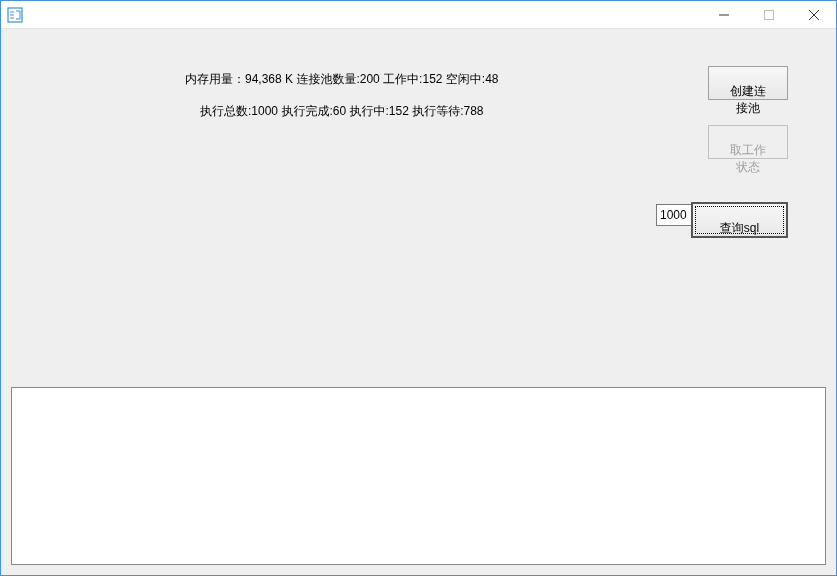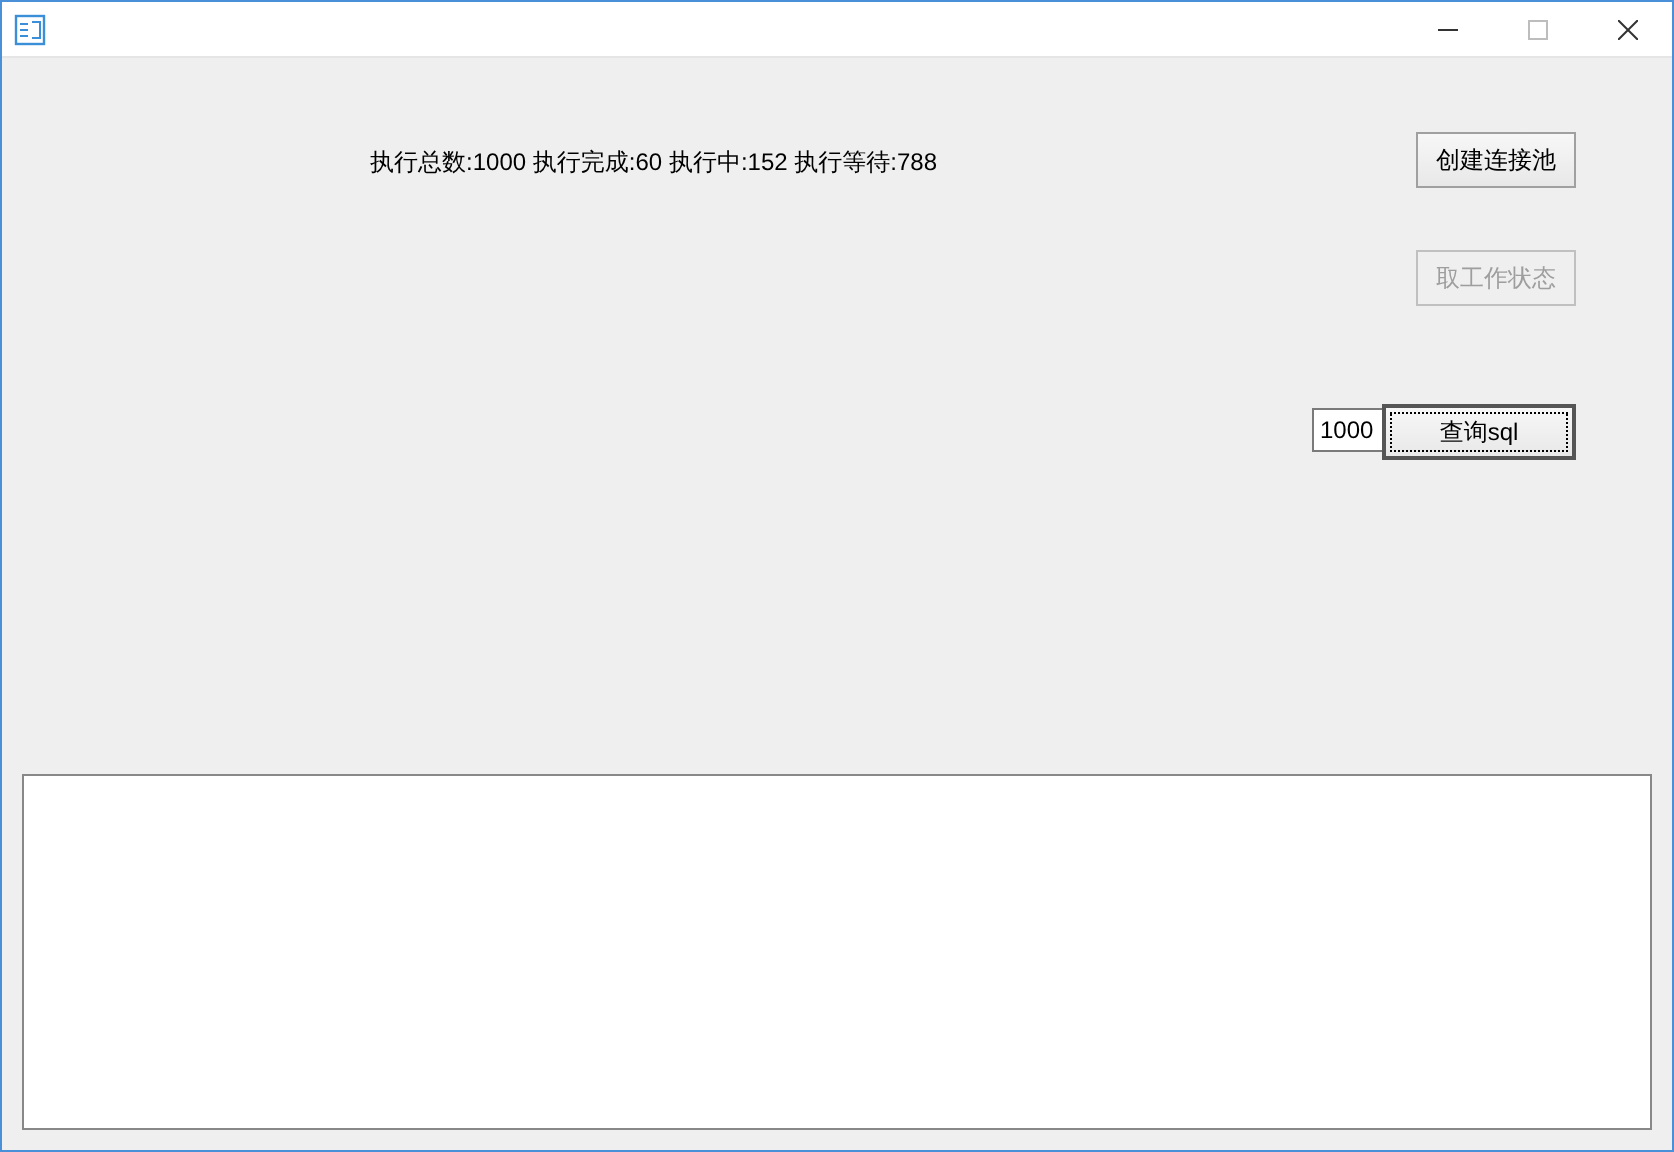--- a/index.html
+++ b/index.html
@@ -66,31 +66,32 @@
     }
     .status-text {
       position: absolute;
       left: 184px;
       top: 40px;
       line-height: 20px;
       color: #000;
       font-size: 12px;
     }
     .status-text .line2 {
-      margin-top: 2px;
+      margin-top: 12px;
+      text-align: center;
     }
     .btn {
       position: absolute;
       background: linear-gradient(#f7f7f7, #e8e8e8);
       border: 1px solid #a0a0a0;
       font-size: 12px;
       text-align: center;
       cursor: pointer;
       font-family: inherit;
-      padding: 4px;
+      padding: 16px;
     }
     .btn.disabled {
       color: #9e9e9e;
       cursor: default;
       background: #efefef;
       border: 1px solid #c0c0c0;
     }
     .btn-create {
       right: 48px;
       top: 37px;
@@ -192,20 +193,26 @@
             <line x1="0" y1="0" x2="10" y2="10" stroke="currentColor" stroke-width="1"></line>
             <line x1="10" y1="0" x2="0" y2="10" stroke="currentColor" stroke-width="1"></line>
           </svg>
       </div>
     </div>
   </div>
 
   <div class="client-area">
 
     <div class="status-text">
+      <div class="line1">
+        <span>内存用量：</span><span>94,368 K</span>
+        <span>连接池数量:</span><span>200</span>
+        <span>工作中:</span><span>152</span>
+        <span>空闲中:</span><span>48</span>
+      </div>
       <div class="line2">
         <span>执行总数:</span><span>1000</span>
         <span>执行完成:</span><span>60</span>
         <span>执行中:</span><span>152</span>
         <span>执行等待:</span><span>788</span>
       </div>
     </div>
 
     <button class="btn btn-create">创建连接池</button>
     <button class="btn btn-getstatus disabled" disabled="">取工作状态</button>

